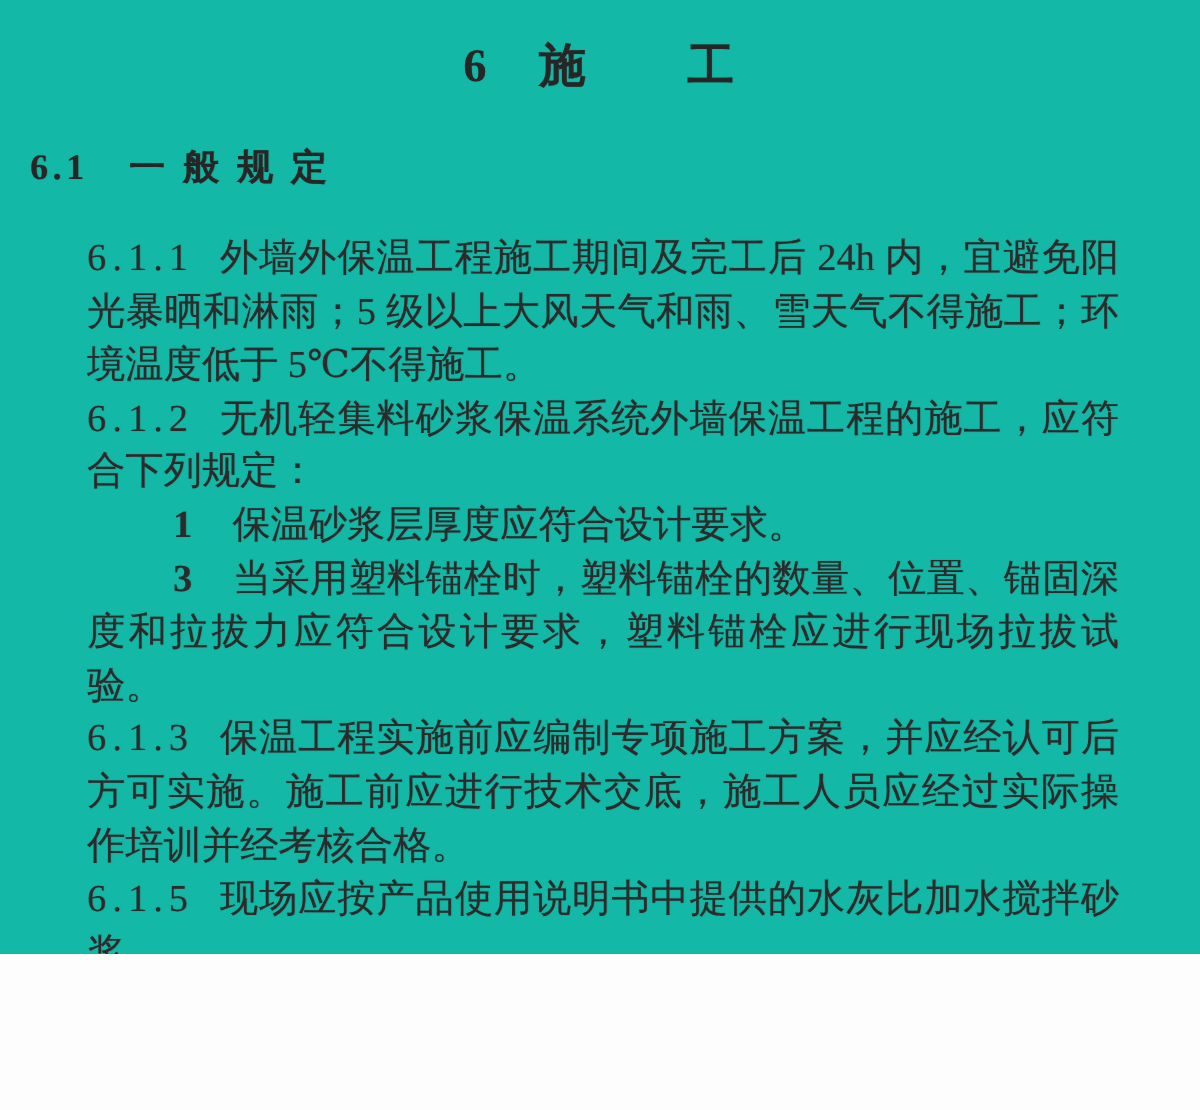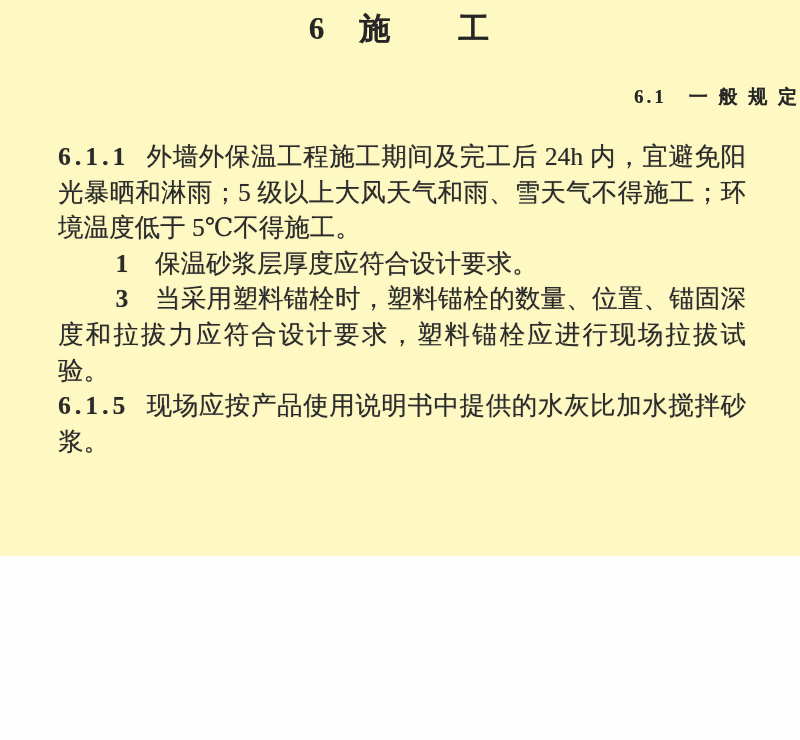--- a/index.html
+++ b/index.html
@@ -3,63 +3,64 @@
 <meta charset="utf-8">
 <style>
   * { margin: 0; padding: 0; box-sizing: border-box; }
   html, body {
     width: 800px;
     background: #fdfdfd;
     font-family: "Liberation Serif", "DejaVu Serif", serif;
   }
   .page {
     width: 800px;
-    height: 556px;
+    height: 636px;
     overflow: hidden;
-    background: #fef9c3;
+    background: #14b8a6;
     color: #2b2b2b;
-    padding-top: 3px;
+    padding-top: 18px;
   }
   .doc-title {
     text-align: center;
     font-size: 31px;
     font-weight: bold;
     letter-spacing: 2px;
     margin-top: 4px;
     line-height: 44px;
     color: #262626;
     text-shadow: 0.3px 0.3px 0.6px rgba(45,45,45,0.55);
   }
   .section-heading {
-    text-align: right;
-    font-size: 19px;
+    text-align: left;
+    font-size: 24px;
     font-weight: bold;
     letter-spacing: 3px;
     margin-top: 30px;
     margin-bottom: 26px;
     line-height: 32px;
     color: #262626;
     text-shadow: 0.3px 0.3px 0.6px rgba(45,45,45,0.55);
+    margin-left: 20px;
   }
   .body-text {
     padding: 0 54px 0 58px;
   }
   .body-text p {
     font-size: 25.5px;
     line-height: 35.6px;
     text-align: justify;
     text-justify: inter-ideograph;
     color: #2b2b2b;
     text-shadow: 0.3px 0.3px 0.7px rgba(50,50,50,0.5);
   }
   .body-text p.item {
     text-indent: 2.25em;
   }
   .clause-num {
-    font-weight: bold;
+    font-weight: normal;
     letter-spacing: 0.16em;
     margin-right: 0.65em;
     white-space: nowrap;
     margin-top: 36px;
   }
   .item-num {
     font-weight: bold;
     margin-right: 1.05em;
   }
 </style>
@@ -69,24 +70,26 @@
 <div class="page">
 
   <h1 class="doc-title">6　施　　工</h1>
 
   <h2 class="section-heading">6.1　一 般 规 定</h2>
 
   <div class="body-text">
 
     <p><span class="clause-num">6.1.1</span><span>外墙外保温工程施工期间及完工后 24h 内，宜避免阳光暴晒和淋雨；5 级以上大风天气和雨、雪天气不得施工；环境温度低于 5℃不得施工。</span></p>
 
+    <p><span class="clause-num">6.1.2</span><span>无机轻集料砂浆保温系统外墙保温工程的施工，应符合下列规定：</span></p>
 
     <p class="item"><span class="item-num">1</span><span>保温砂浆层厚度应符合设计要求。</span></p>
 
 
     <p class="item"><span class="item-num">3</span><span>当采用塑料锚栓时，塑料锚栓的数量、位置、锚固深度和拉拔力应符合设计要求，塑料锚栓应进行现场拉拔试验。</span></p>
 
+    <p><span class="clause-num">6.1.3</span><span>保温工程实施前应编制专项施工方案，并应经认可后方可实施。施工前应进行技术交底，施工人员应经过实际操作培训并经考核合格。</span></p>
 
 
     <p><span class="clause-num">6.1.5</span><span>现场应按产品使用说明书中提供的水灰比加水搅拌砂浆。</span></p>
 
   </div>
 </div>
 
 </body></html>

